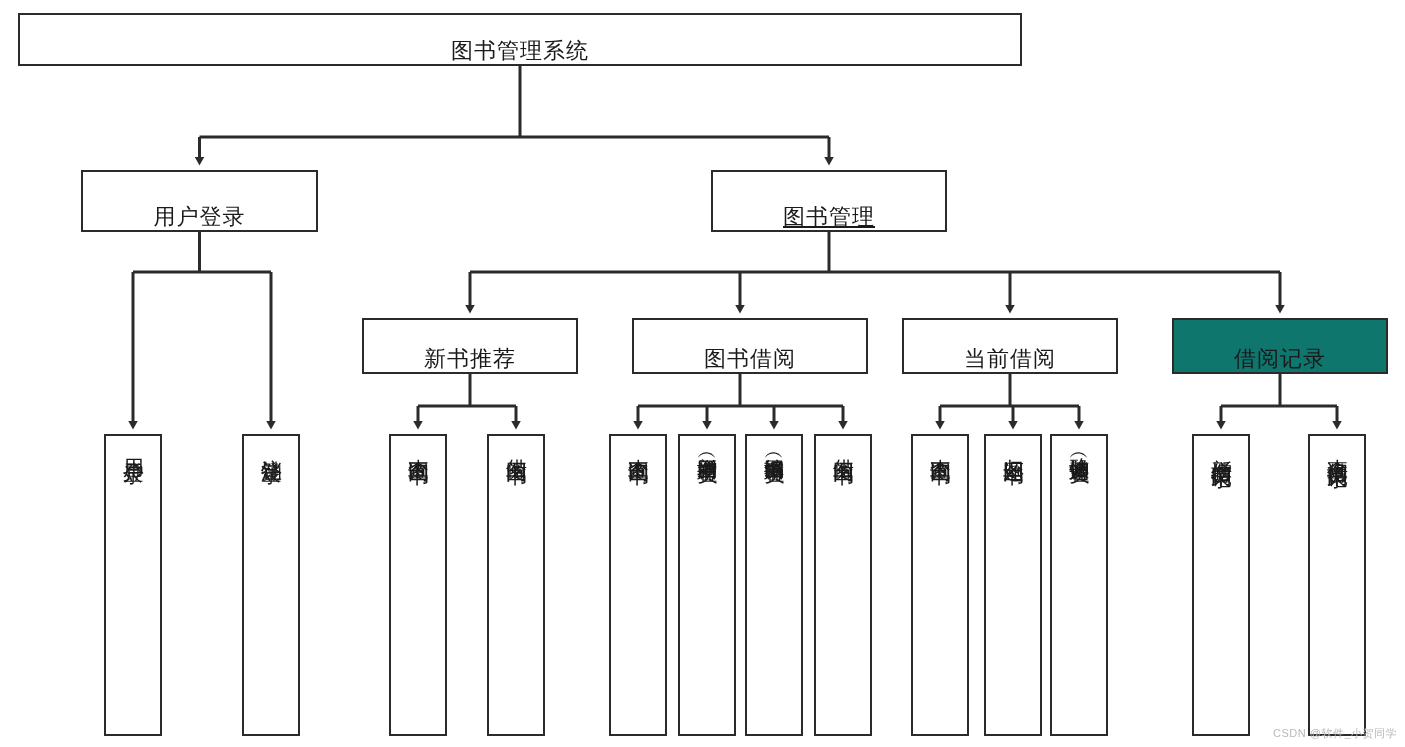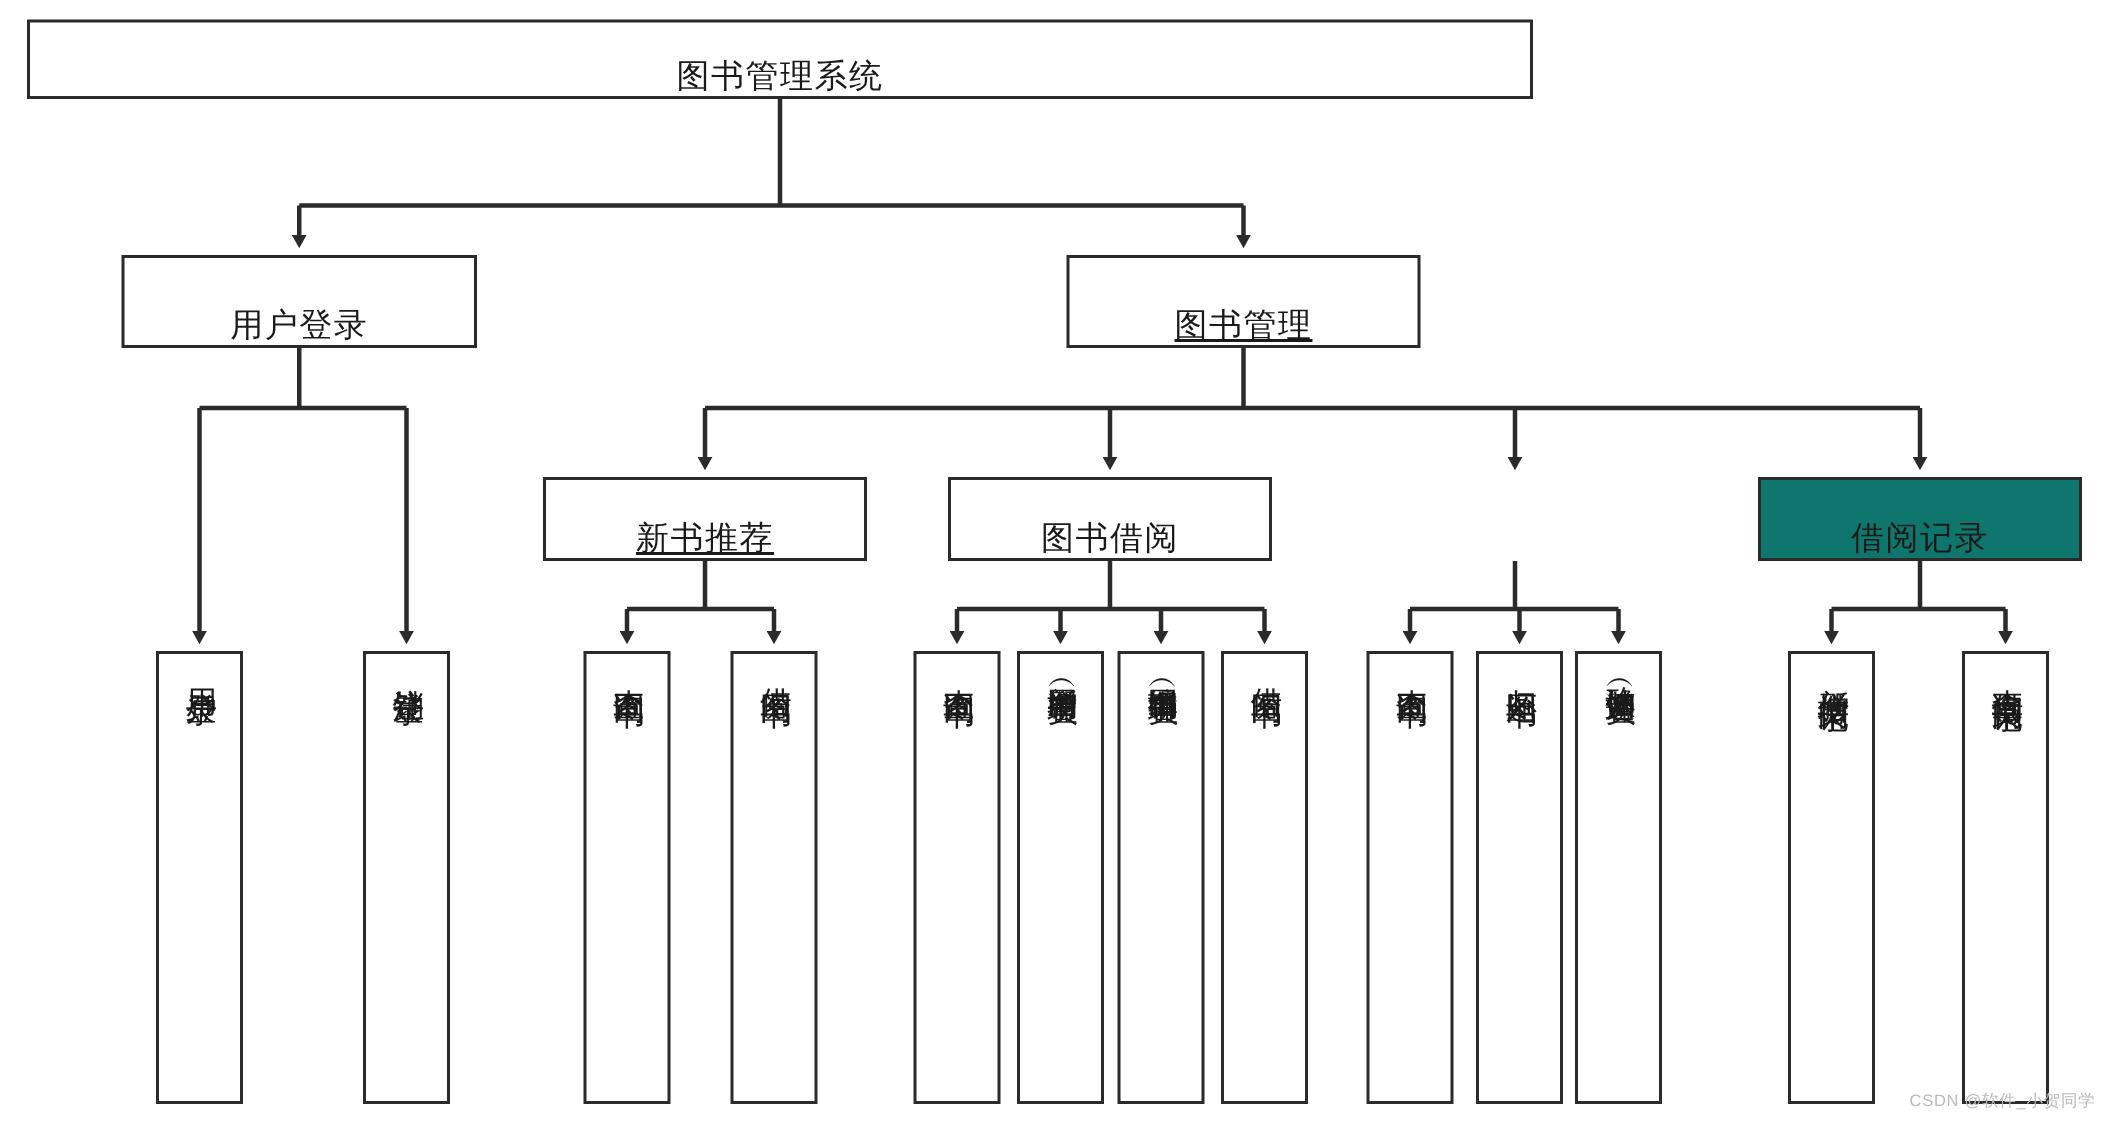--- a/index.html
+++ b/index.html
@@ -132,25 +132,28 @@
     <span class="node-label">图书管理系统</span>
   </div>
 
   <div class="node horizontal" style="left: 81px; top: 170px; width: 237px; height: 62px; border-color: rgb(43, 43, 43); background: rgb(255, 255, 255); color: rgb(26, 26, 26);">
     <span class="node-label">用户登录</span>
   </div>
   <div class="node horizontal" style="left: 711px; top: 170px; width: 236px; height: 62px; border-color: rgb(43, 43, 43); background: rgb(255, 255, 255); color: rgb(26, 26, 26); text-decoration: underline;">
     <span class="node-label">图书管理</span>
   </div>
 
-  <div class="node horizontal" style="left: 362px; top: 318px; width: 216px; height: 56px; border-color: rgb(43, 43, 43); background: rgb(255, 255, 255); color: rgb(26, 26, 26); text-decoration: underline;">
+  <div class="node horizontal" style="left: 362px; top: 318px; width: 216px; height: 56px; border-color: rgb(43, 43, 43); background: rgb(255, 255, 255); color: rgb(26, 26, 26);">
     <span class="node-label">新书推荐</span>
   </div>
-  <div class="node horizontal" style="left: 632px; top: 318px; width: 216px; height: 56px; border-color: rgb(43, 43, 43); background: rgb(255, 255, 255); color: rgb(26, 26, 26);">
+  <div class="node horizontal" style="left: 632px; top: 318px; width: 236px; height: 56px; border-color: rgb(43, 43, 43); background: rgb(255, 255, 255); color: rgb(26, 26, 26);">
     <span class="node-label">图书借阅</span>
+  </div>
+  <div class="node horizontal" style="left: 902px; top: 318px; width: 216px; height: 56px; border-color: rgb(43, 43, 43); background: rgb(255, 255, 255); color: rgb(26, 26, 26);">
+    <span class="node-label">当前借阅</span>
   </div>
   <div class="node horizontal" style="left: 1172px; top: 318px; width: 216px; height: 56px; border-color: rgb(43, 43, 43); background: #0f766e; color: rgb(26, 26, 26);">
     <span class="node-label">借阅记录</span>
   </div>
 
   <div class="node vertical" style="left: 104px; top: 434px; width: 58px; height: 302px; border-color: rgb(43, 43, 43); background: rgb(255, 255, 255); color: rgb(26, 26, 26);">
     <span class="node-label">用户登录</span>
   </div>
   <div class="node vertical" style="left: 242px; top: 434px; width: 58px; height: 302px; border-color: rgb(43, 43, 43); background: rgb(255, 255, 255); color: rgb(26, 26, 26);">
     <span class="node-label">注销登录</span>

